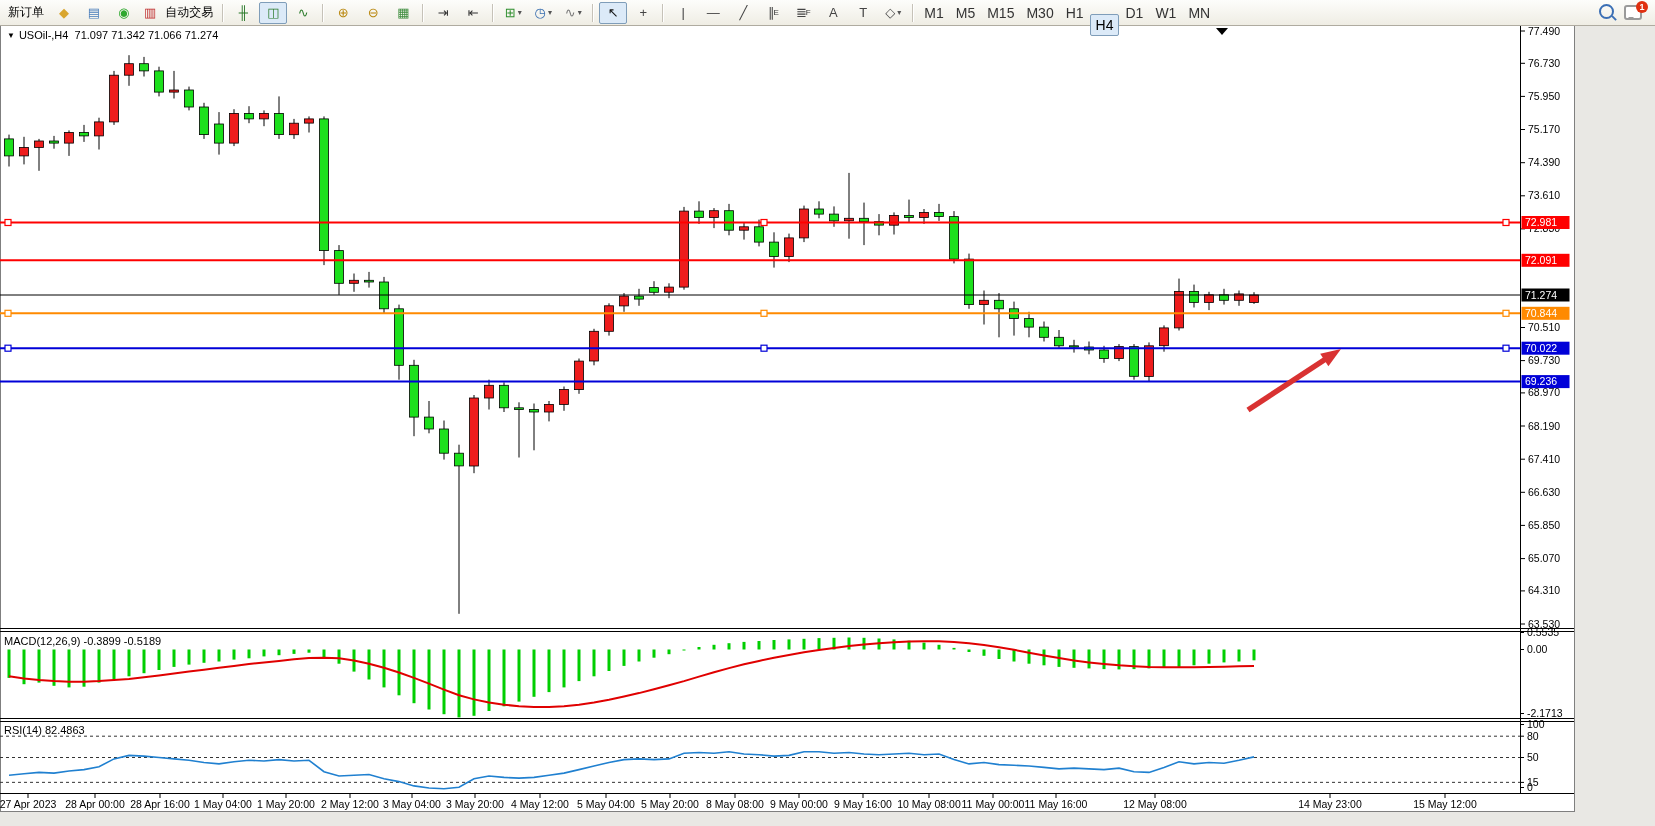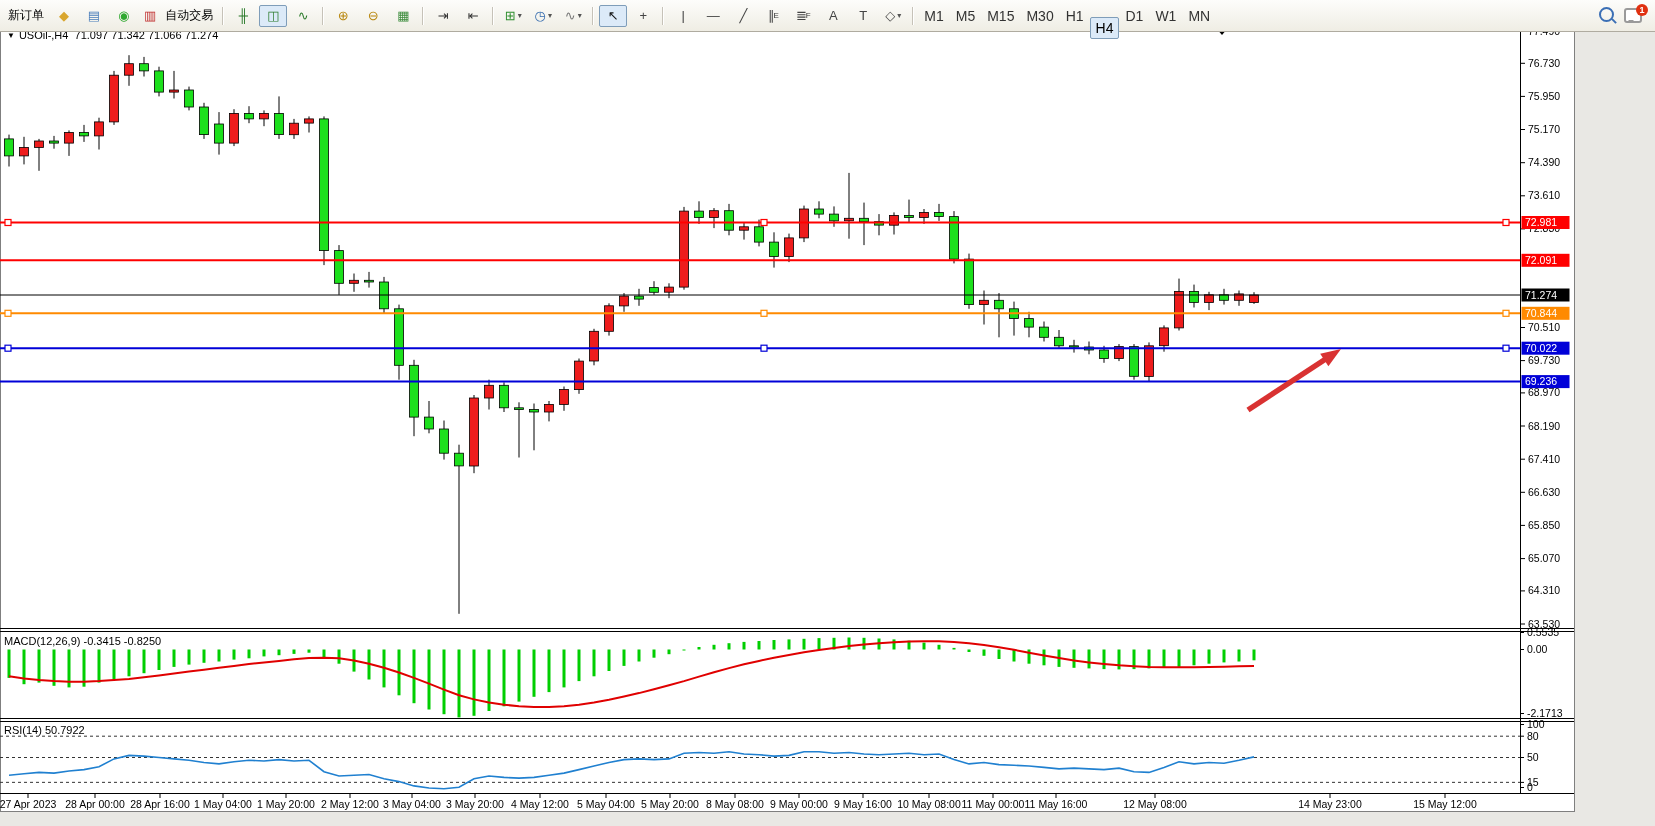--- a/index.html
+++ b/index.html
@@ -1,19 +1,19 @@
 <!DOCTYPE html>
 <html><head>
 <meta charset="utf-8">
 <style>
   html,body{margin:0;padding:0}
   body{width:1655px;height:826px;overflow:hidden;position:relative;
        font-family:"Liberation Sans",sans-serif;background:#E9E8E4;}
   
-  #toolbar{position:absolute;top:0;left:0;width:1655px;height:32px;box-sizing:border-box;
+  #toolbar{position:absolute;top:0;left:0;width:1655px;height:26px;box-sizing:border-box;
     background:linear-gradient(#FDFDFB,#EFEDE4);border-bottom:1px solid #AFaba0;
     display:flex;align-items:center;padding:0 3px;z-index:6;white-space:nowrap;}
   .tbtn{display:inline-flex;align-items:center;justify-content:center;height:20px;min-width:20px;
     padding:0 3px;margin:0 1px;border:1px solid transparent;border-radius:2px;
     font-size:12px;color:#222;cursor:default;user-select:none;}
   .tbtn .g{font-size:13px;line-height:13px;}
   .tbtn.active{border-color:#7F9DB9;background:#DCEAF8;}
   .tbtn .lbl{margin-left:9px;font-size:12px;color:#000;}
   .tbtn .caret{font-size:8px;color:#555;margin-left:2px;}
   .tbtn sub{font-size:8px;margin-left:-1px;color:#333;}
@@ -561,15 +561,15 @@
         </g>
         <polygon points="1216,3 1228,3 1222,10" fill="#000"></polygon>
         <g>
     <line x1="1248" y1="385" x2="1327.6" y2="332.8" stroke="#D93232" stroke-width="5.5"></line>
     <polygon points="1341,324 1328.4,341.2 1320.2,328.7" fill="#D93232"></polygon>
         </g>
       </svg></div>
   <div class="pane-label" id="win-title">
     <span class="tri">▼</span><b><span>USOil-,H4</span>&nbsp;&nbsp;<span>71.097 71.342 71.066 71.274</span></b>
   </div>
-  <div class="pane-label" id="macd-label">MACD(12,26,9) -0.3415 -0.8250</div>
-  <div class="pane-label" id="rsi-label">RSI(14) 50.7922</div>
+  <div class="pane-label" id="macd-label">MACD(12,26,9) -0.3899 -0.5189</div>
+  <div class="pane-label" id="rsi-label">RSI(14) 82.4863</div>
 </div>
 
 </body></html>

